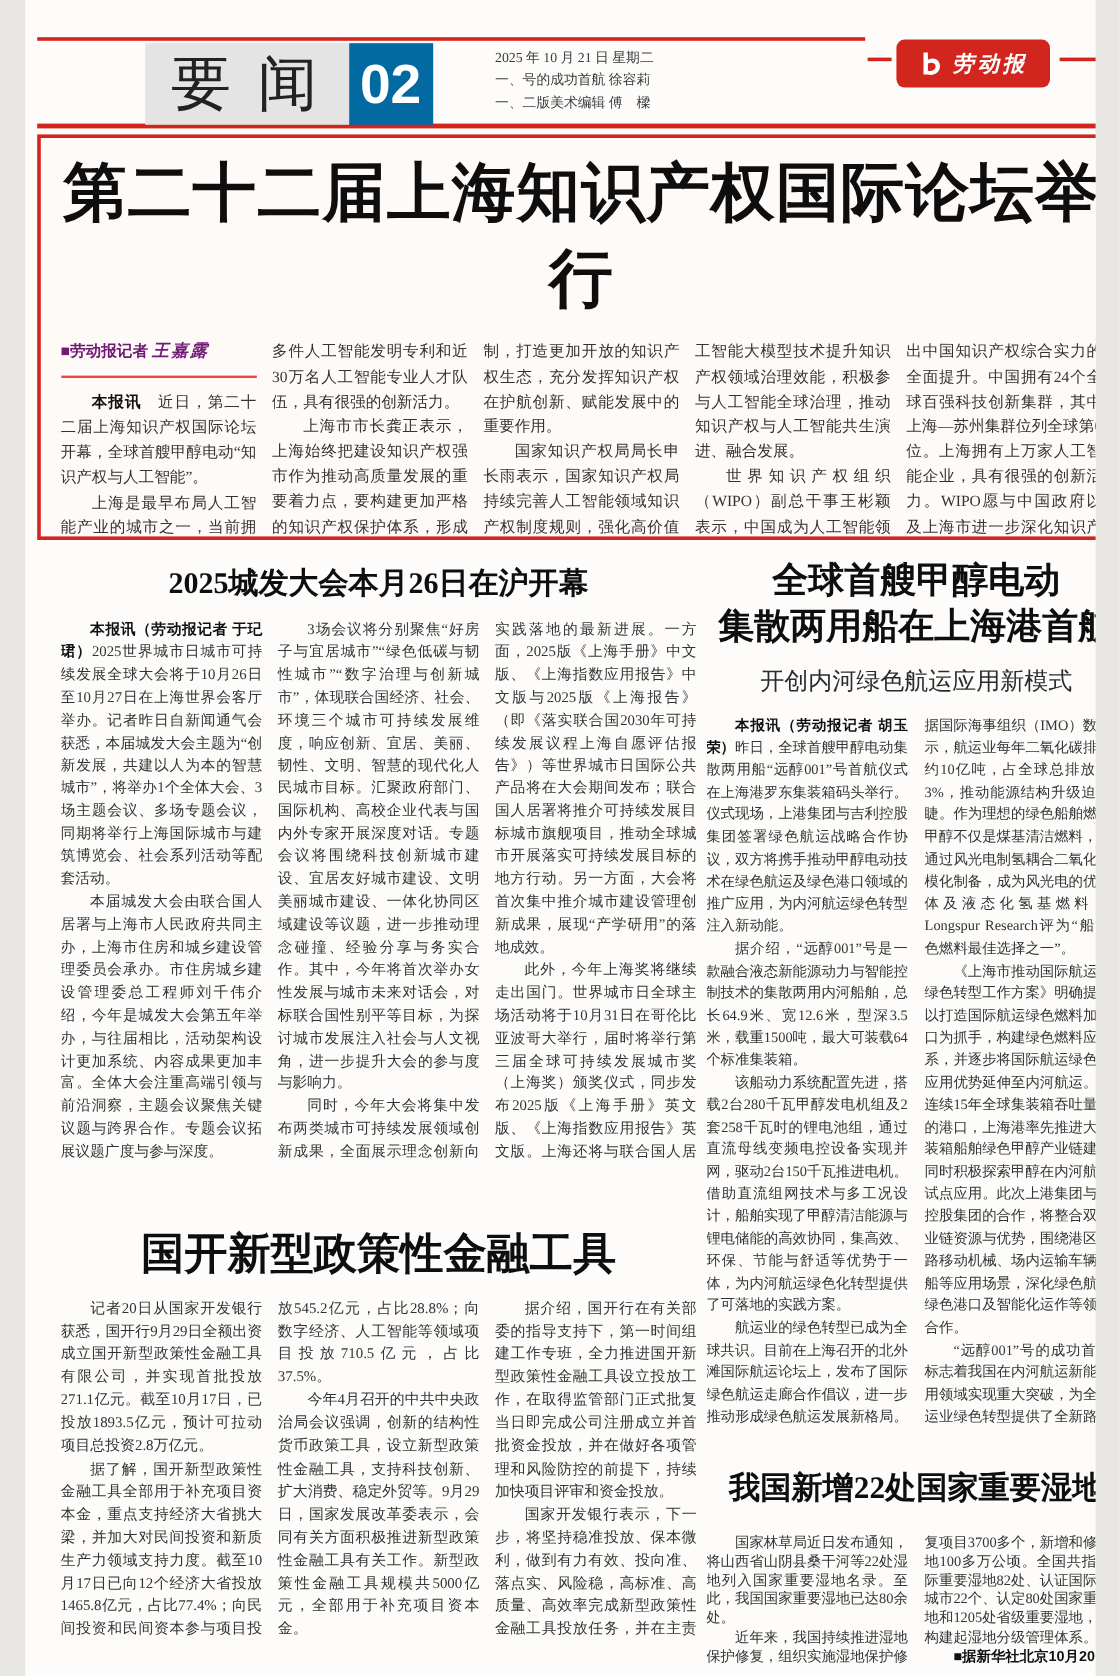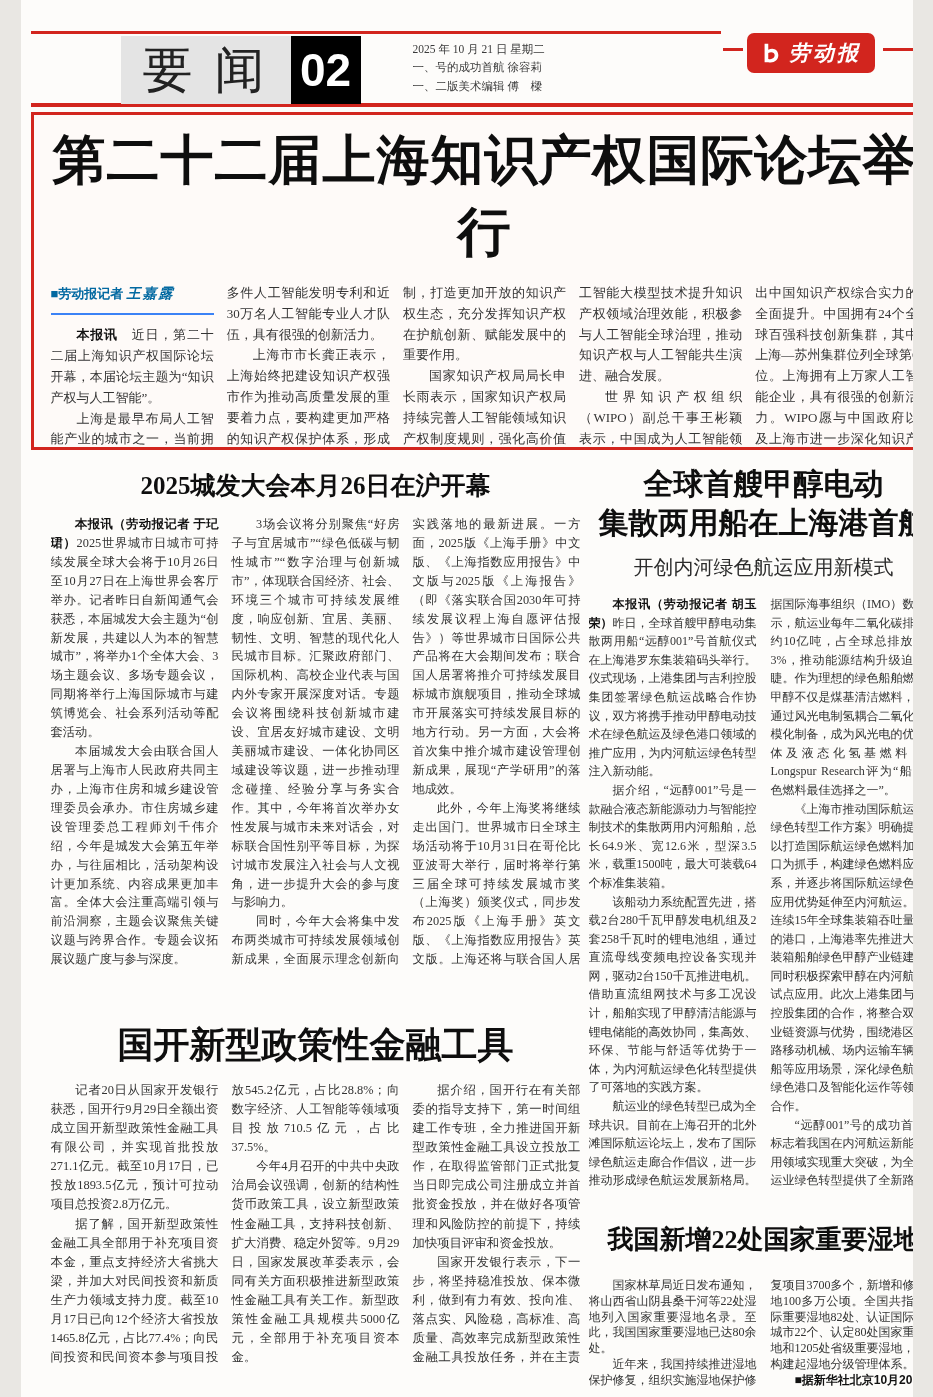--- a/index.html
+++ b/index.html
@@ -15,30 +15,30 @@
   .mast-seg-right{left:862px;top:48px;width:58px;height:3px;}
   .bottom-rule{left:10px;top:103px;width:911px;height:4px;}
   .section-group{
     position:absolute;left:100px;top:36px;height:68px;display:flex;align-items:stretch;
   }
   .section-title{
     background:#e4e4e4;color:#222;display:flex;align-items:center;
     font-size:50px;letter-spacing:22px;padding:0 4px 0 22px;font-weight:500;
   }
   .page-num{
-    background:#000000;color:#fff;width:70px;display:flex;align-items:center;justify-content:center;
+    background:#0369a1;color:#fff;width:70px;display:flex;align-items:center;justify-content:center;
     font-family:"Liberation Sans","DejaVu Sans",sans-serif;font-weight:800;font-size:46px;
   }
   .edition{position:absolute;left:392px;top:40px;font-size:11.5px;line-height:1.6;color:#3a3a3a;}
   .masthead{
     position:absolute;left:726px;top:33px;width:128px;height:40px;background:#d2251e;border-radius:7px;
     display:flex;align-items:center;justify-content:center;gap:7px;
   }
   .mast-text{
-    color:#fff;font-size:21px;font-weight:700;font-style:italic;letter-spacing:3px;
+    color:#fff;font-size:18px;font-weight:700;font-style:italic;letter-spacing:3px;
     font-family:"Liberation Serif","DejaVu Serif",serif;
   }
   .mast-icon{width:22px;height:22px;display:inline-block;}
   
   .story{position:absolute;overflow:hidden;}
   .abody{
     text-align:justify;overflow:hidden;
     font-size:13px;line-height:1.6;color:#333;
   }
   .para{margin:0;text-indent:2em;}
@@ -47,22 +47,22 @@
   h1,h2,h3{margin:0;color:#0e0e0e;}
   
   .lead-story{
     left:10px;top:112px;width:902px;height:332px;border:3px solid #d2251e;background:#fefaf8;
     padding:0 0 0 0;
   }
   .lead-story .hl{font-size:53px;font-weight:700;text-align:center;margin-top:10px;letter-spacing:1px;}
   .lead-story .shl{font-size:29px;font-weight:700;text-align:center;margin-top:8px;}
   .lead-story .abody{margin:14px 17px 0;height:198px;column-count:5;column-gap:13px;}
   .byline{
-    break-inside:avoid;font-size:13px;font-weight:700;color:#0369a1;
-    border-bottom:2px solid #3b82f6;padding-bottom:8px;margin-bottom:10px;
+    break-inside:avoid;font-size:13px;font-weight:700;color:#701a75;
+    border-bottom:2px solid #ef4444;padding-bottom:8px;margin-bottom:10px;
   }
   .byline-name{font-style:italic;font-weight:600;font-size:14px;letter-spacing:2px;}
   
   .chengfa{left:30px;top:464px;width:530px;height:556px;}
   .kicker{font-size:21px;font-weight:600;text-align:center;letter-spacing:1px;}
   .chengfa .hl{font-size:25px;font-weight:800;text-align:center;margin-top:5px;}
   .chengfa .abody{margin-top:13px;height:455px;column-count:3;column-gap:13px;font-size:12.3px;line-height:1.54;}
   
   .ship{left:568px;top:464px;width:350px;height:758px;}
   .ship .hl{font-size:30px;font-weight:800;text-align:center;line-height:1.3;}
@@ -110,21 +110,21 @@
   </header>
 
   <section class="story lead-story">
     <h1 class="hl">第二十二届上海知识产权国际论坛举行</h1>
     <div class="abody">
       <div class="byline">
         <span>■劳动报记者</span>
         <span class="byline-name">王嘉露</span>
       </div>
 
-    <p class="para"><b class="plead">本报讯</b><span class="ptext">　近日，第二十二届上海知识产权国际论坛开幕，本届论坛主题为“知识产权与人工智能”。</span></p>
+    <p class="para"><b class="plead">本报讯</b><span class="ptext">　近日，第二十二届上海知识产权国际论坛开幕，全球首艘甲醇电动“知识产权与人工智能”。</span></p>
         <p class="para"><span class="ptext">上海是最早布局人工智能产业的城市之一，当前拥有上万家人工智能企业、2万多件人工智能发明专利和近30万名人工智能专业人才队伍，具有很强的创新活力。</span></p>
         <p class="para"><span class="ptext">上海市市长龚正表示，上海始终把建设知识产权强市作为推动高质量发展的重要着力点，要构建更加严格的知识产权保护体系，形成更加高效的知识产权转化机制，打造更加开放的知识产权生态，充分发挥知识产权在护航创新、赋能发展中的重要作用。</span></p>
         <p class="para"><span class="ptext">国家知识产权局局长申长雨表示，国家知识产权局持续完善人工智能领域知识产权制度规则，强化高价值知识产权技术供给，运用人工智能大模型技术提升知识产权领域治理效能，积极参与人工智能全球治理，推动知识产权与人工智能共生演进、融合发展。</span></p>
         <p class="para"><span class="ptext">世界知识产权组织（WIPO）副总干事王彬颖表示，中国成为人工智能领域的关键参与者，同样反映出中国知识产权综合实力的全面提升。中国拥有24个全球百强科技创新集群，其中上海—苏州集群位列全球第6位。上海拥有上万家人工智能企业，具有很强的创新活力。WIPO愿与中国政府以及上海市进一步深化知识产权合作与交流、共同构建更具创新性、包容性和可持续性的未来。</span></p>
       </div>
   </section>
 
   <section class="story chengfa">
     <h2 class="hl">2025城发大会本月26日在沪开幕</h2>
     <div class="abody">

